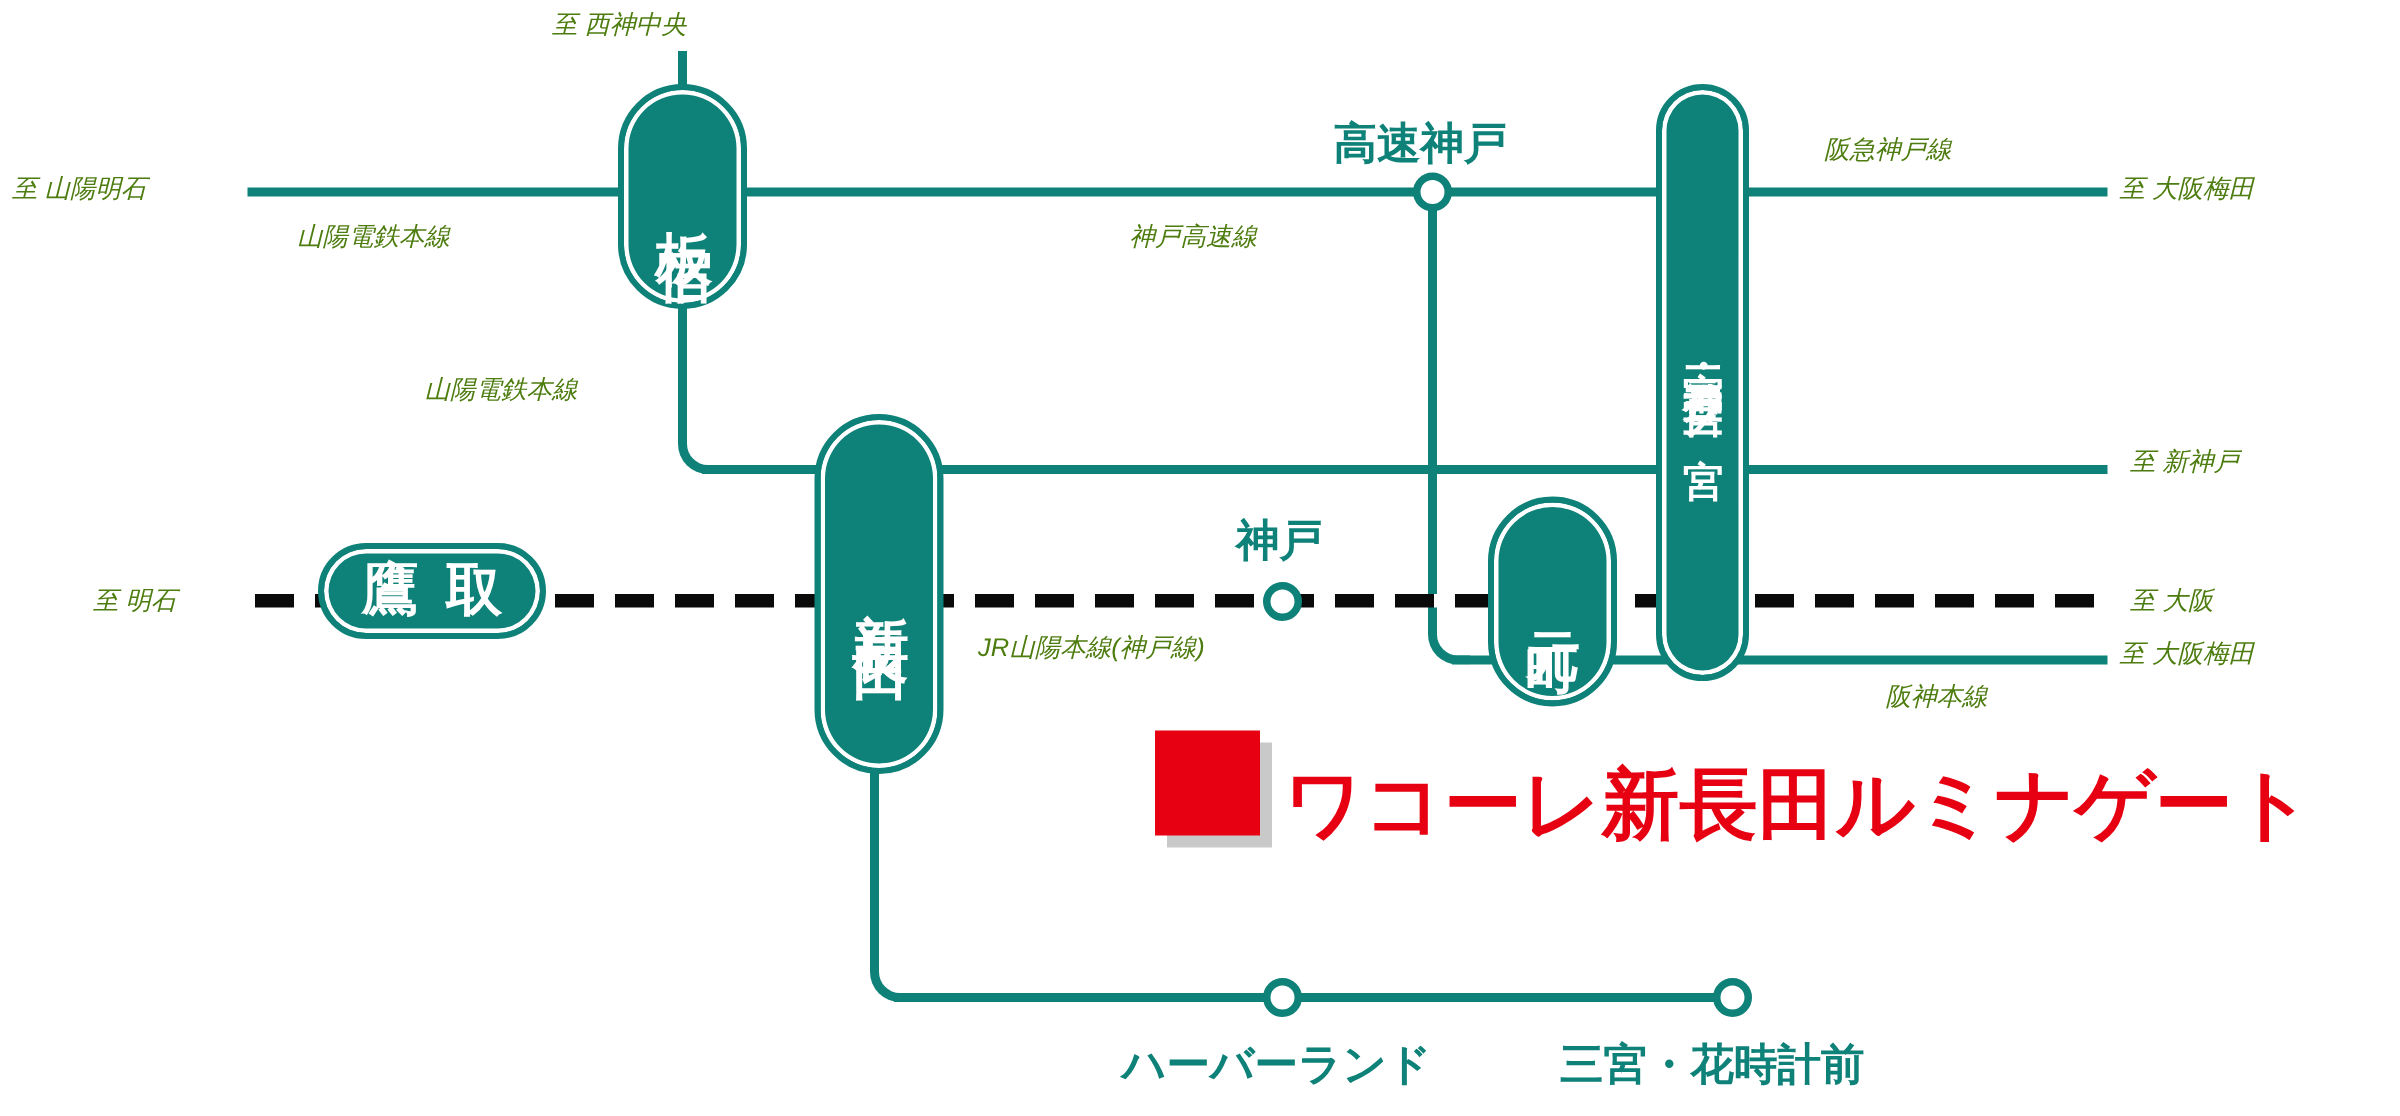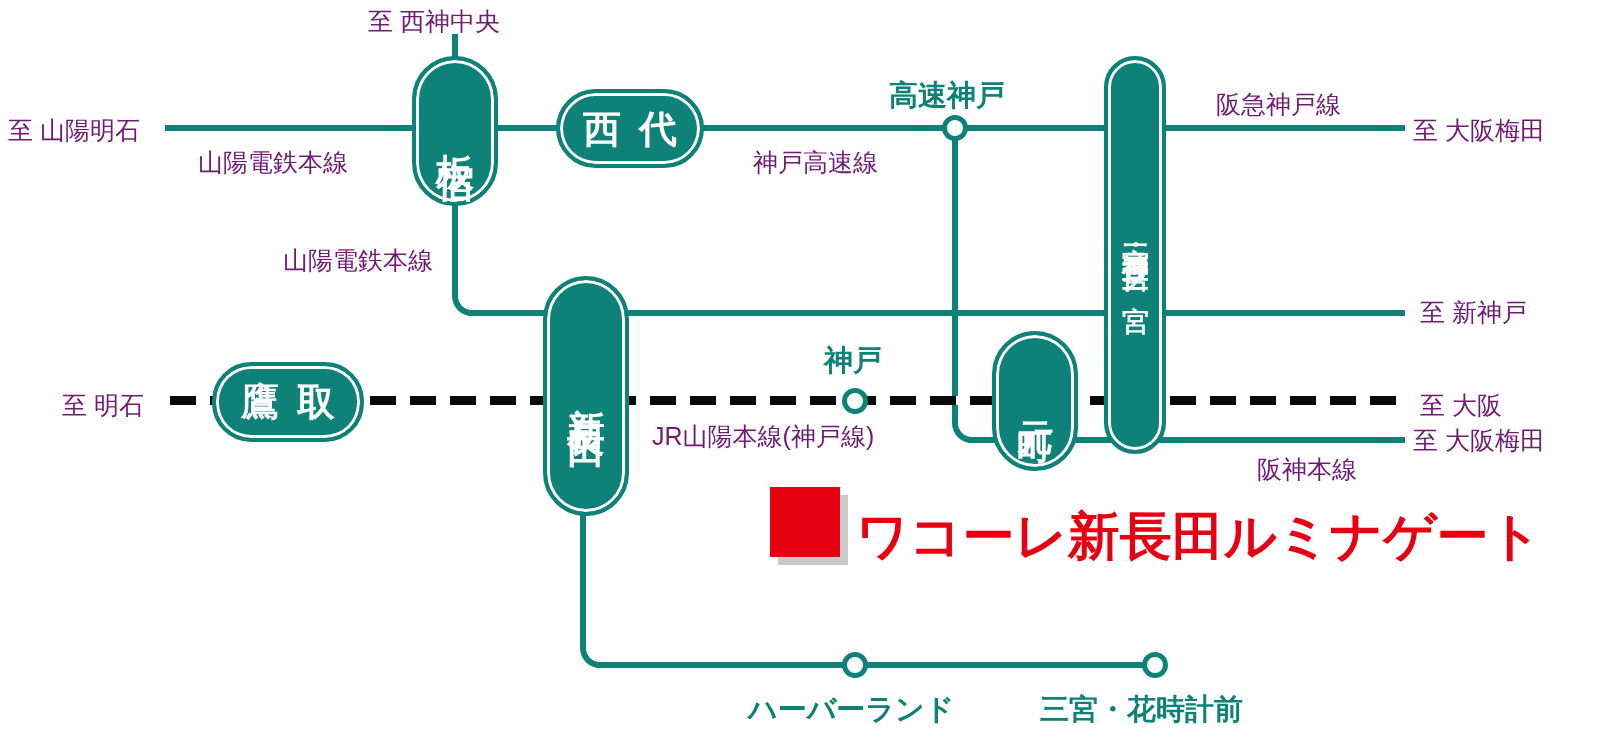--- a/index.html
+++ b/index.html
@@ -19,21 +19,21 @@
         var(--jr_line,#0a0a0a) 0 26px,#ffffff 26px 40px);}
 
   .pill{position:absolute;background:var(--teal,#0e8178);border:4px solid var(--teal,#0e8178);
         box-shadow:inset 0 0 0 3px #ffffff;display:flex;align-items:center;justify-content:center;}
   .pill span{color:#ffffff;font-weight:600;line-height:1;}
   .vtext{writing-mode:vertical-rl;text-orientation:upright;}
 
   .node{position:absolute;width:26px;height:26px;border-radius:50%;
         background:#ffffff;border:5px solid var(--teal,#0e8178);}
 
-  .lbl{position:absolute;font-size:25px;color:#701a75;font-weight:500;white-space:nowrap;}
+  .lbl{position:absolute;font-size:17px;color:#4d7c0f;font-weight:500;white-space:nowrap;font-style:italic;}
   .lbl-teal{position:absolute;font-size:29px;color:var(--teal,#0e8178);font-weight:700;white-space:nowrap;}
   .prop-name{position:absolute;font-size:52px;font-weight:700;color:var(--red,#e60012);white-space:nowrap;}
   .red-square{position:absolute;background:var(--red,#e60012);
               box-shadow:8px 8px 0 var(--square_shadow,#c9c9c9);}
 </style>
 </head>
 <body>
 
 <div class="map">
 
@@ -47,29 +47,26 @@
 
   <div class="elbow" style="left:580px;top:498px;width:28px;height:170px;"></div>
   <div class="hline" style="left:596px;top:662px;width:559px;height:6px;"></div>
 
   <div class="jr" style="left:170px;top:396px;width:1238px;height:9px;"></div>
 
   <div class="pill" style="left:412px;top:56px;width:86px;height:150px;border-radius:43px;">
     <span class="vtext" style="font-size:38px;letter-spacing:8px;">板宿</span>
   </div>
 
-  <div class="pill" style="left:556px;top:89px;width:148px;height:79px;border-radius:40px;">
-    <span style="font-size:38px;letter-spacing:18px;padding-left:18px;">西代</span>
-  </div>
 
   <div class="pill" style="left:543px;top:276px;width:86px;height:240px;border-radius:43px;">
     <span class="vtext" style="font-size:38px;letter-spacing:12px;">新長田</span>
   </div>
 
-  <div class="pill" style="left:212px;top:362px;width:152px;height:80px;border-radius:39px;text-align:center;">
+  <div class="pill" style="left:212px;top:362px;width:152px;height:64px;border-radius:39px;text-align:center;">
     <span style="font-size:38px;letter-spacing:18px;padding-left:18px;">鷹取</span>
   </div>
 
   <div class="pill" style="left:992px;top:331px;width:86px;height:140px;border-radius:43px;">
     <span class="vtext" style="font-size:36px;letter-spacing:8px;">元町</span>
   </div>
 
   <div class="pill" style="left:1104px;top:56px;width:62px;height:398px;border-radius:31px;">
     <span class="vtext" style="font-size:27px;letter-spacing:3px;">三宮・神戸三宮・三ノ宮</span>
   </div>

